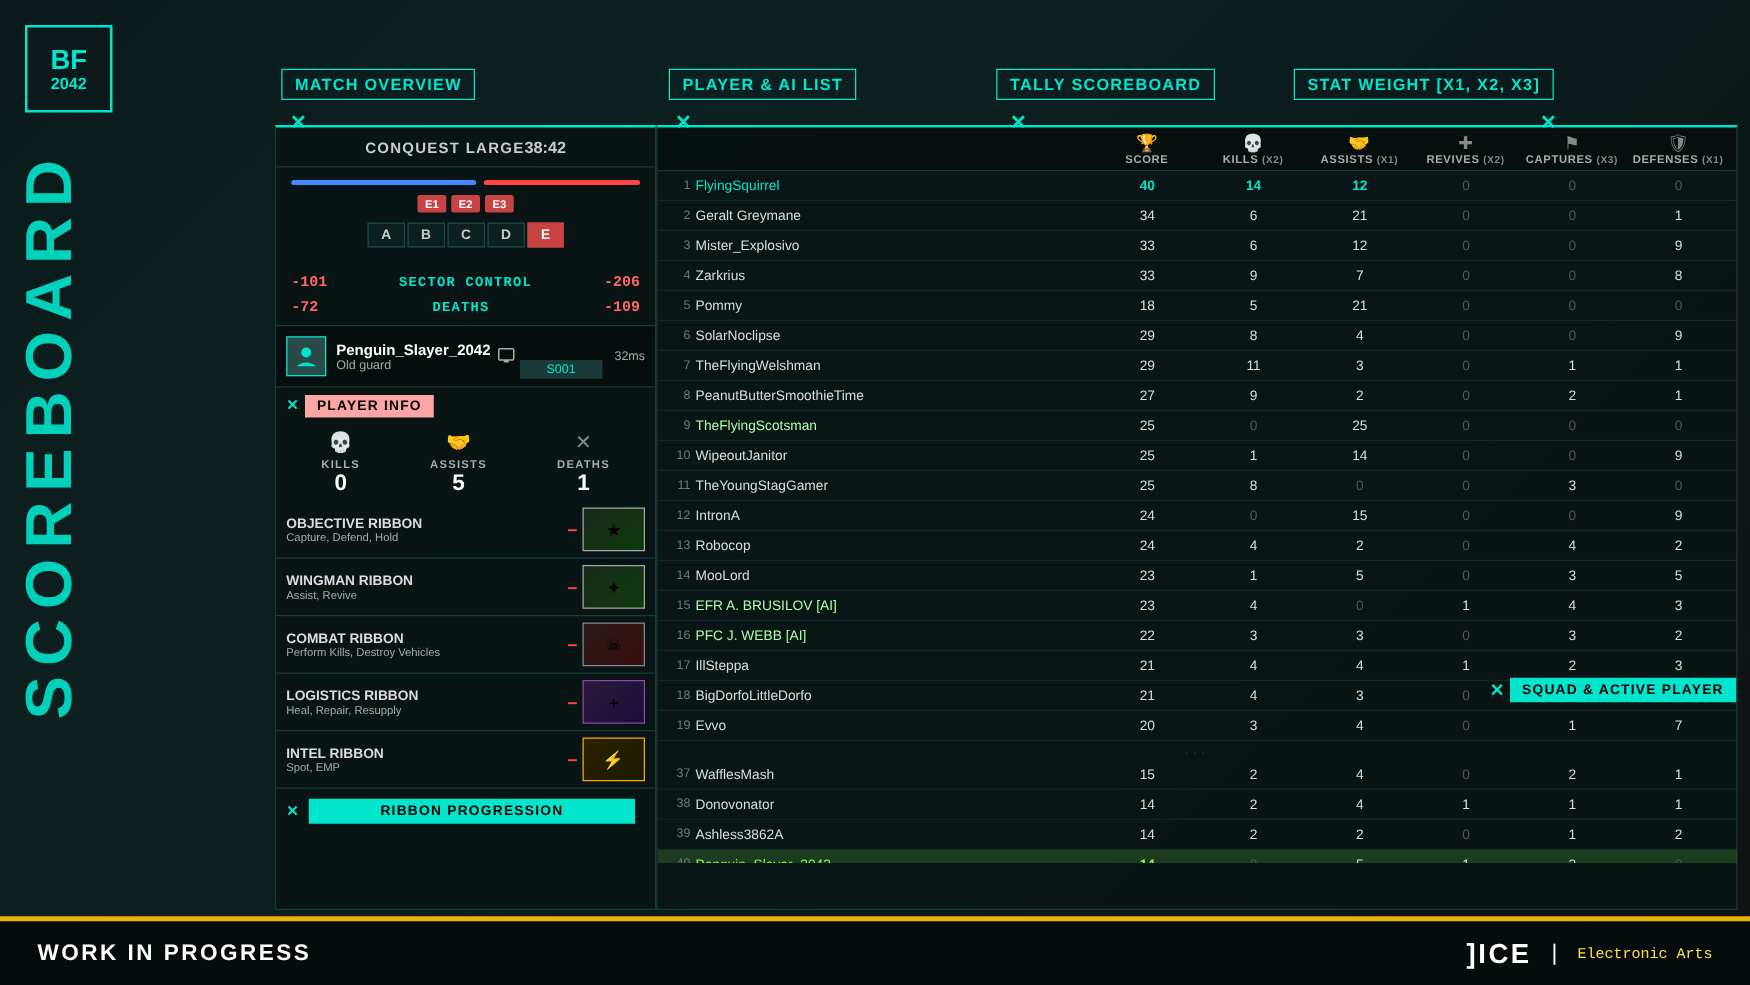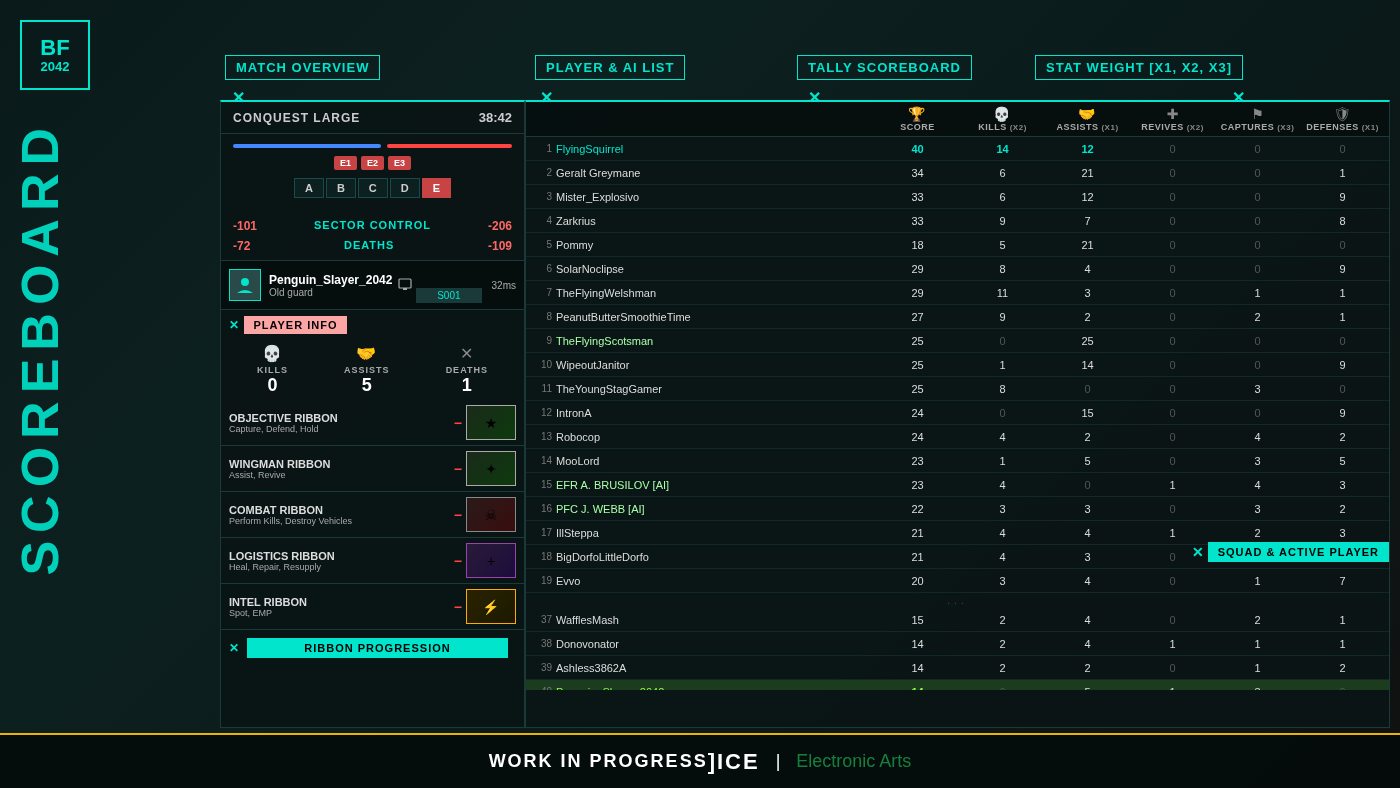--- a/index.html
+++ b/index.html
@@ -97,21 +97,21 @@
     .match-panel {
       width: 305px;
       background: rgba(10, 20, 20, 0.92);
       border: 1px solid #1a3a3a;
       border-top: 2px solid #00e5cc;
       position: relative;
       flex-shrink: 0;
     }
     .match-header {
       display: flex;
-      justify-content: space-between;
+      justify-content: center;
       align-items: center;
       padding: 8px 12px;
       border-bottom: 1px solid #1a3a3a;
     }
     .match-title {
       color: #ccc;
       font-size: 12px;
       font-weight: 700;
       letter-spacing: 1px;
     }
@@ -192,22 +192,23 @@
       background: #0d2020;
     }
     .sector-btn.active {
       background: #c84444;
       color: #fff;
       border-color: #c84444;
     }
     .stat-row {
       display: flex;
       justify-content: space-between;
-      align-items: flex-start;
+      align-items: flex-end;
       padding: 3px 12px;
+      font-family: Liberation Mono, monospace;
     }
     .stat-neg { color: #ff6666; font-size: 12px; font-weight: 700; }
     .stat-label { color: #00e5cc; font-size: 11px; font-weight: 700; letter-spacing: 1px; text-align: center; flex: 1; }
     .player-row {
       display: flex;
       align-items: center;
       padding: 6px 8px;
       border-top: 1px solid #1a3a3a;
       border-bottom: 1px solid #1a3a3a;
       margin-top: 4px;
@@ -369,47 +370,48 @@
       letter-spacing: 4px;
     }
     
     .bottom-bar {
       position: absolute;
       bottom: 0;
       left: 0;
       right: 0;
       height: 55px;
       background: rgba(5,12,12,0.95);
-      border-top: 2px solid #eab308;
-      display: flex;
-      align-items: center;
-      justify-content: center;
+      border-top: 4px solid #eab308;
+      display: flex;
+      align-items: center;
+      justify-content: space-between;
       padding: 0 30px;
     }
     .wip-text {
       color: #fff;
       font-size: 18px;
       font-weight: 900;
       letter-spacing: 2px;
     }
     .ea-logo {
       display: flex;
       align-items: center;
       gap: 12px;
     }
     .dice-logo {
       color: #fff;
       font-size: 22px;
       font-weight: 900;
       letter-spacing: 1px;
     }
     .ea-text {
-      color: #15803d;
-      font-size: 18px;
+      color: #fde047;
+      font-size: 12px;
       font-weight: 500;
+      font-family: Liberation Mono, monospace;
     }
     
     .x-close {
       color: #00e5cc;
       font-size: 16px;
       font-weight: 900;
       cursor: pointer;
       display: inline-block;
     }
   </style>

